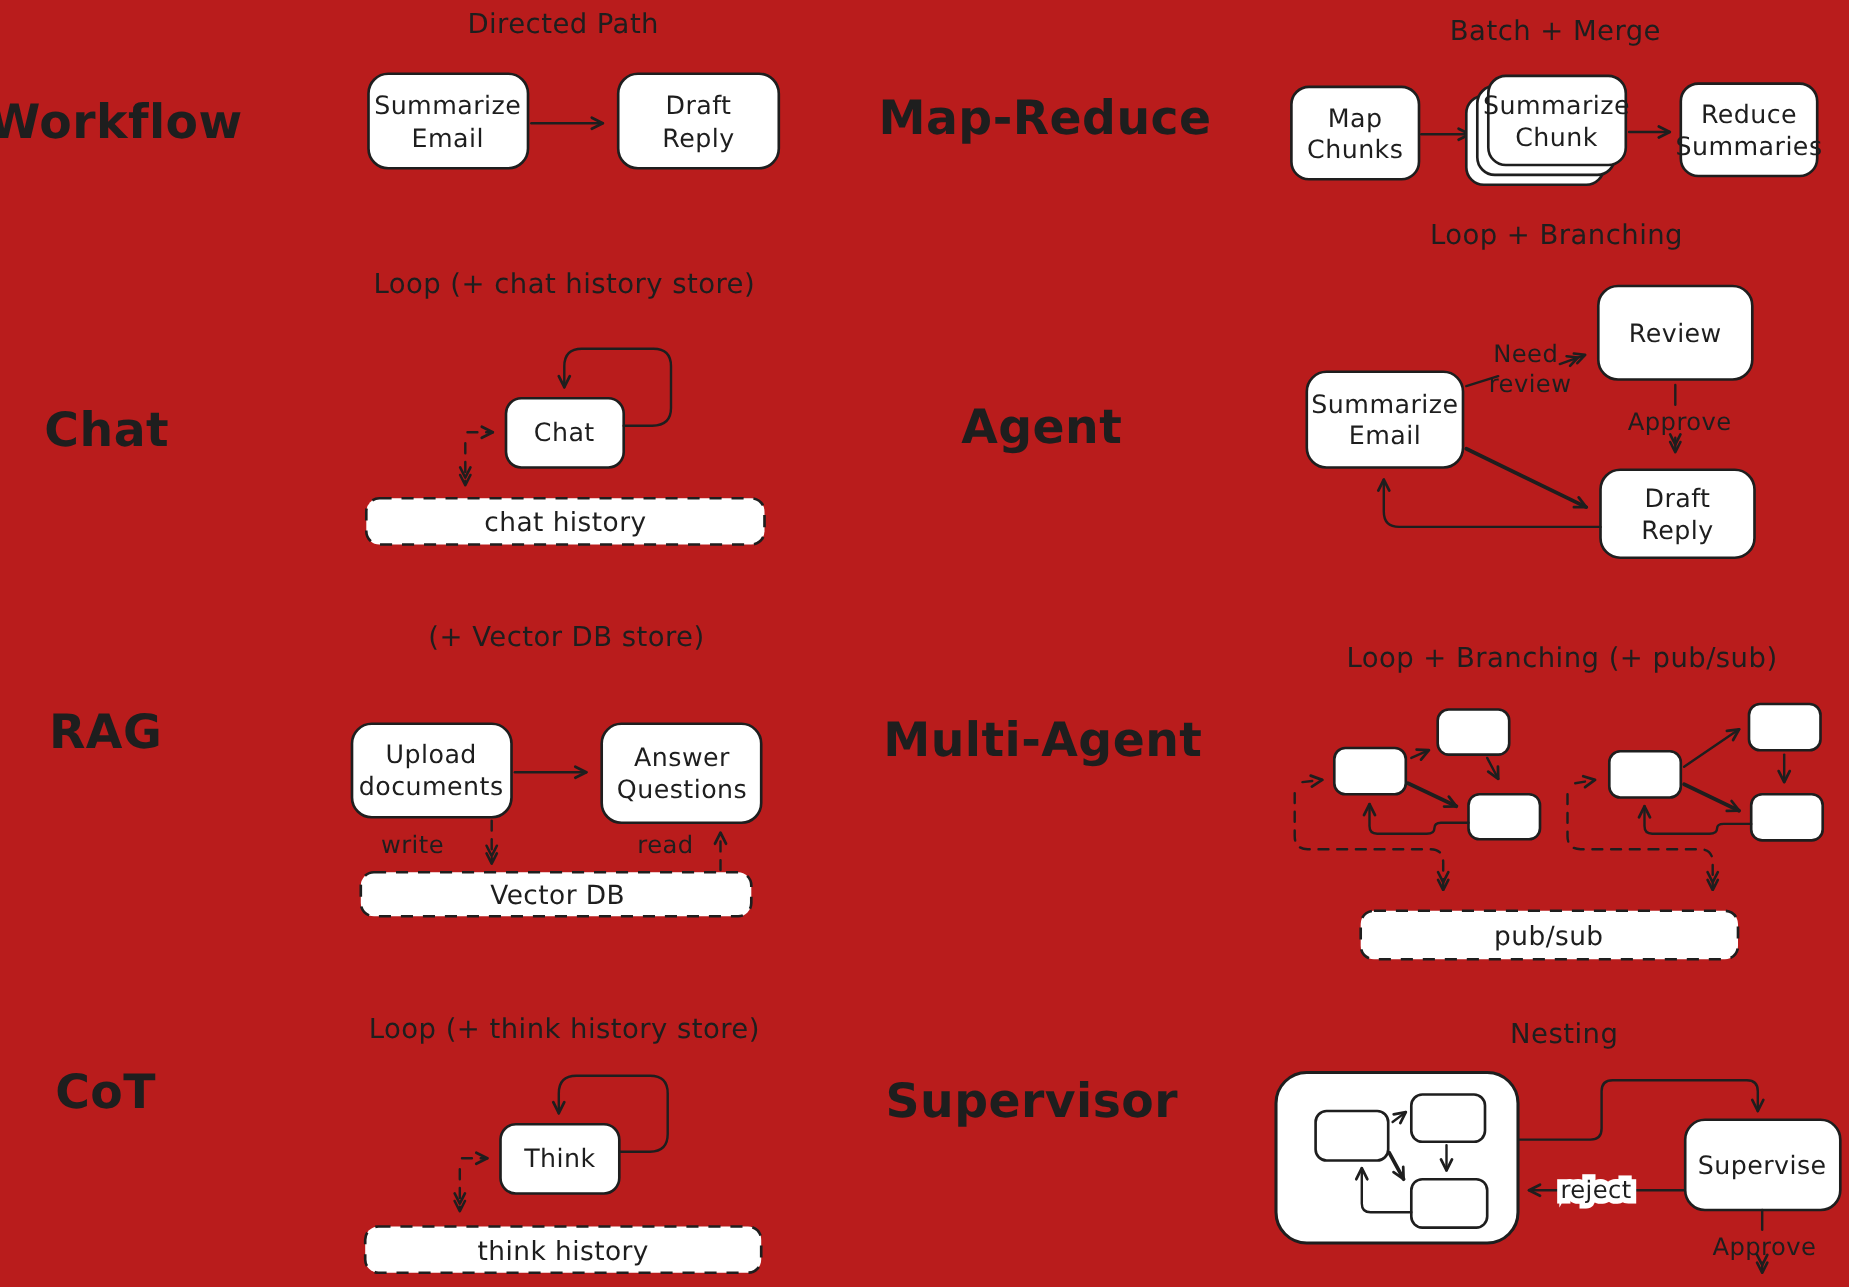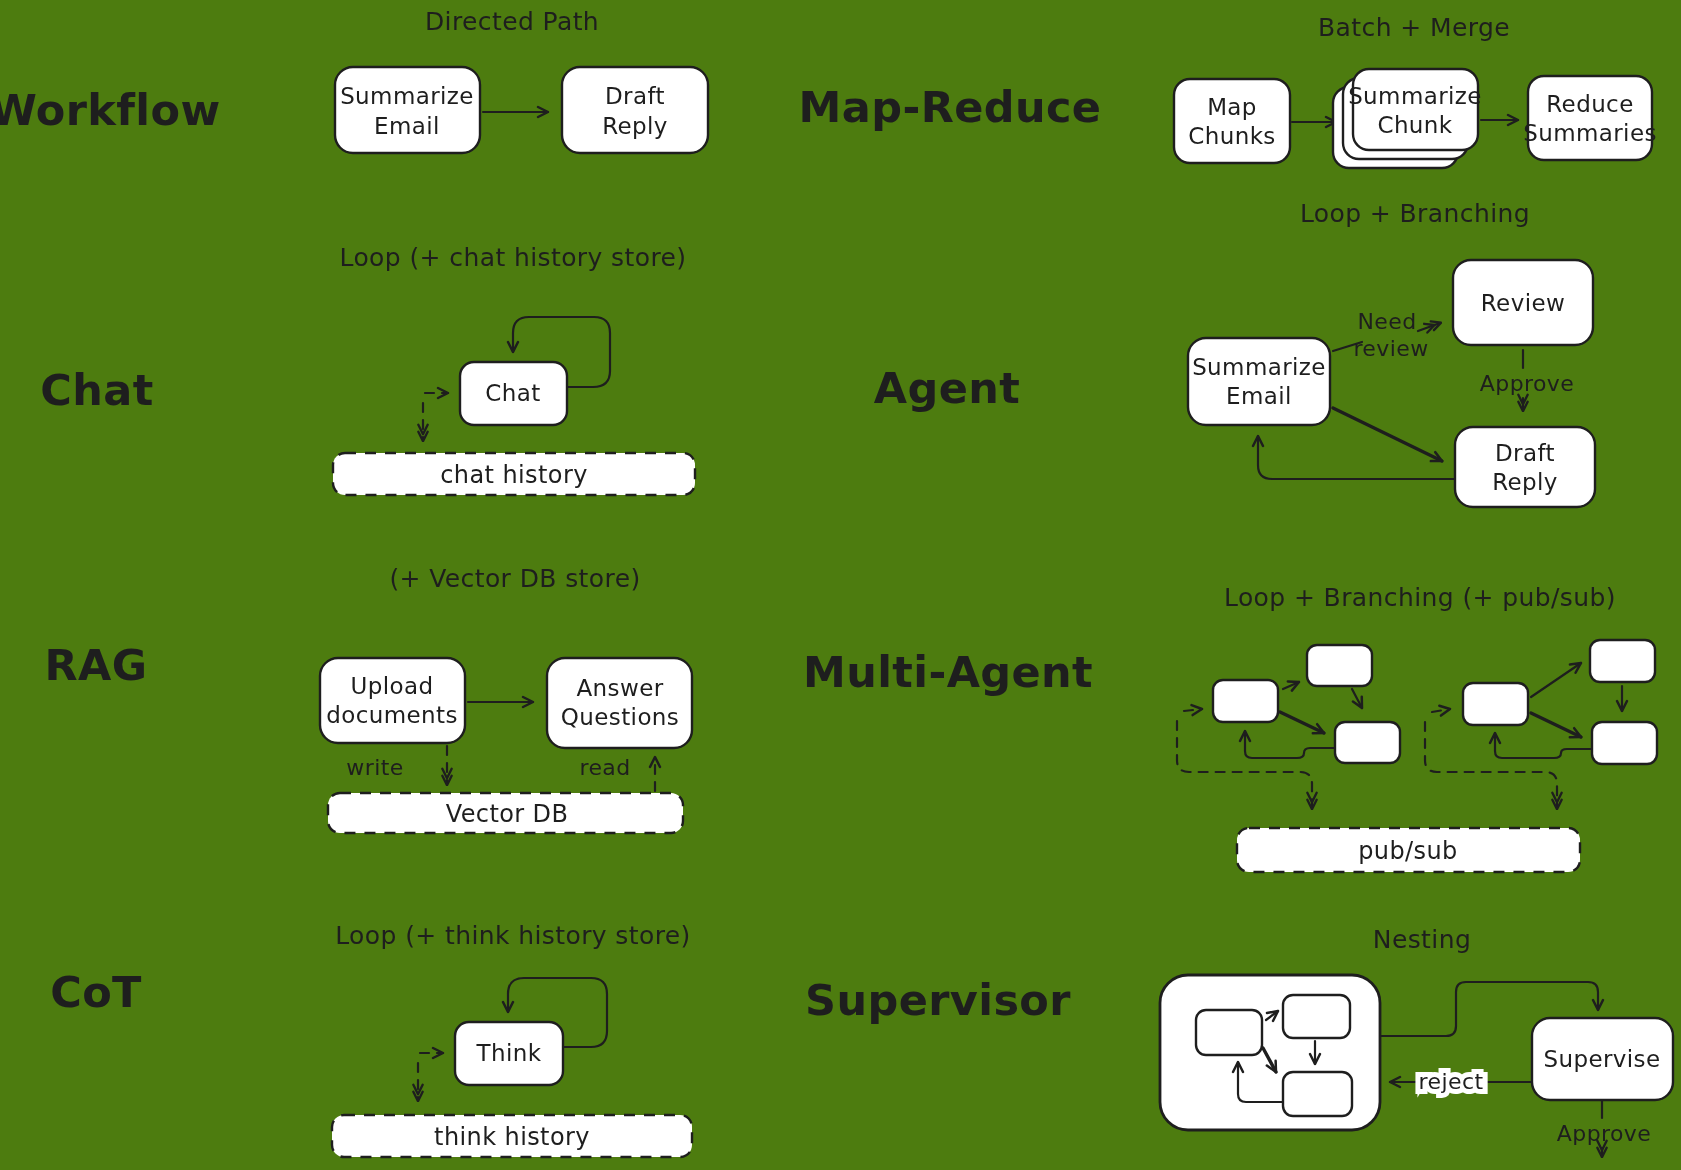--- a/index.html
+++ b/index.html
@@ -1,16 +1,16 @@
 <!DOCTYPE html>
 <html><head>
 <meta charset="utf-8">
 <style>
   html,body{margin:0;padding:0;background:#ffffff;}
-  #stage{position:relative;width:1681px;height:1170px;background:#4d7c0f;overflow:hidden;}
+  #stage{position:relative;width:1681px;height:1170px;background:#b91c1c;overflow:hidden;}
   svg{display:block;}
   text{font-family:"DejaVu Sans","Liberation Sans",sans-serif;fill:#1e1e1e;letter-spacing:.4px;}
   .sec-label{font-size:43px;font-weight:600;text-anchor:middle;}
   .pat-title{font-size:25px;font-weight:500;text-anchor:middle;}
   .node-text{font-size:23px;text-anchor:middle;}
   .store-text{font-size:24px;text-anchor:middle;}
   .edge-text{font-size:22px;text-anchor:middle;}
   .halo{paint-order:stroke;stroke:#ffffff;stroke-width:10px;}
   .box{fill:#ffffff;stroke:#1e1e1e;stroke-width:2.4;}
   .edge{fill:none;stroke:#1e1e1e;stroke-width:2.2;stroke-linecap:round;stroke-linejoin:round;}

